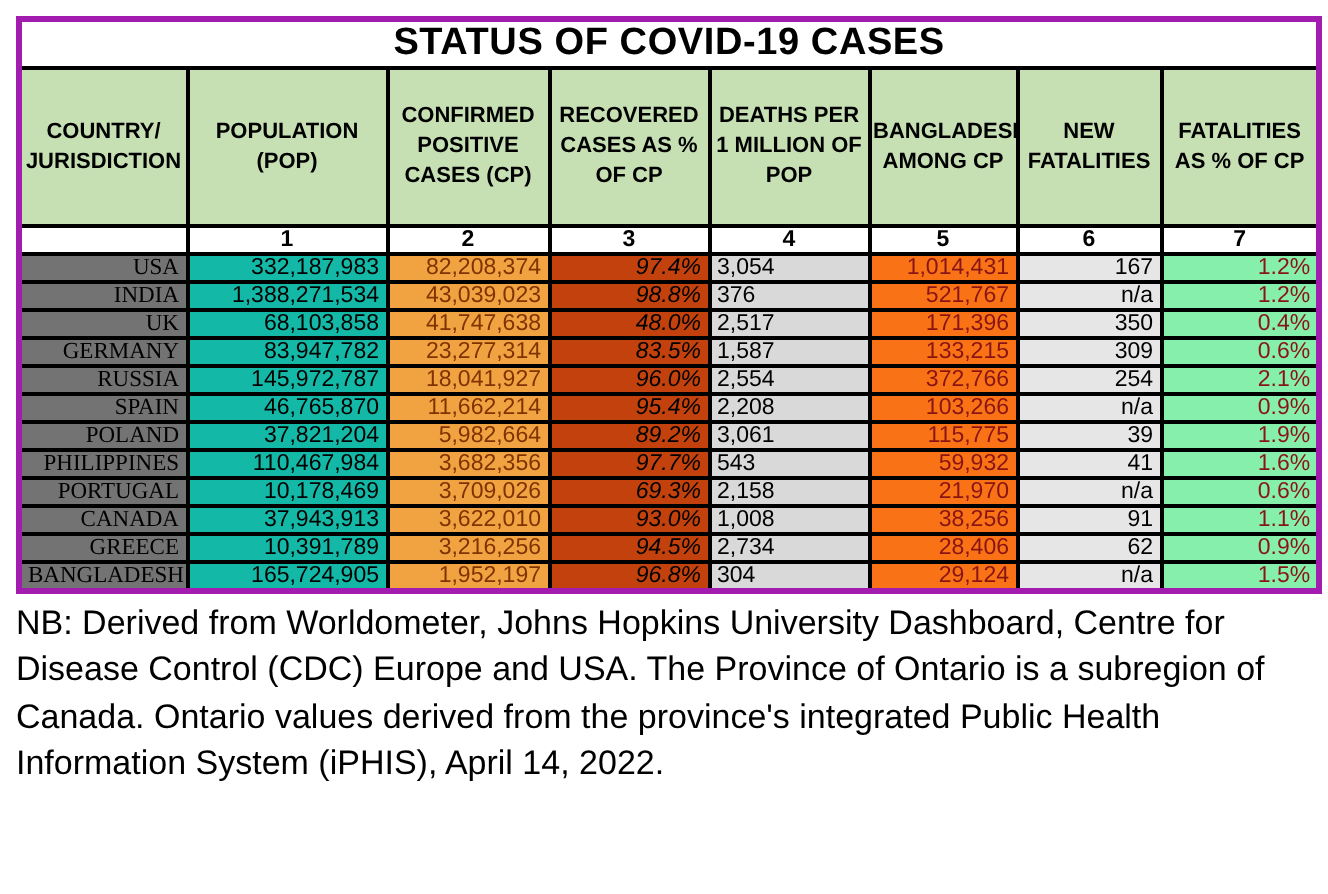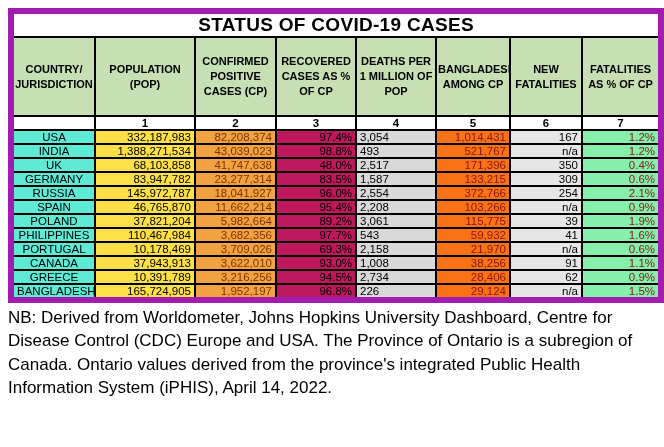--- a/index.html
+++ b/index.html
@@ -13,21 +13,21 @@
     width: 664px;
     height: 447px;
     box-sizing: border-box;
     padding: 8px 7px 0 8px;
     background: #ffffff;
   }
   table.covid-table {
     border-collapse: collapse;
     table-layout: fixed;
     width: 650px;
-    border: 6px solid #a21caf;
+    border: 3px solid #a21caf;
     padding-left: 20px;
   }
   th, td {
     border: 2px solid #000;
     overflow: hidden;
     box-sizing: border-box;
   }
   .title-cell {
     background: #ffffff;
     height: 24px;
@@ -55,24 +55,24 @@
     height: 14px;
     padding: 0;
   }
   td.datacell {
     font-size: 11.5px;
     height: 14px;
     padding: 0 3px;
     white-space: nowrap;
     vertical-align: middle;
   }
-  td.col-country { background: #5eead4; text-align: center; }
-  td.col-pop     { background: #fde047; text-align: right; margin-top: 48px; }
+  td.col-country { background: #737373; text-align: right; font-family: Liberation Serif, serif; }
+  td.col-pop     { background: #14b8a6; text-align: right; margin-top: 48px; }
   td.col-cp      { background: #f2a341; text-align: right; color: #7f3300; }
-  td.col-rec     { background: #be185d; text-align: right; }
+  td.col-rec     { background: #c2410c; text-align: right; font-style: italic; }
   td.col-dpm     { background: #d9d9d9; text-align: left; }
   td.col-fat     { background: #f97316; text-align: right; color: #891414; }
   td.col-newfat  { background: #e7e6e6; text-align: right; }
   td.col-fatpct  { background: #86efac; text-align: right; color: #891414; }
   tr.total-row td { font-weight: bold; }
   tr.total-row td { color: #000; }
   .footnote {
     width: 648px;
     margin: 3px 0 0 0;
     font-size: 17px;
@@ -129,21 +129,21 @@
           <td class="datacell col-dpm">3,054</td>
           <td class="datacell col-fat">1,014,431</td>
           <td class="datacell col-newfat">167</td>
           <td class="datacell col-fatpct">1.2%</td>
         </tr>
         <tr class="data-row">
           <td class="datacell col-country">INDIA</td>
           <td class="datacell col-pop">1,388,271,534</td>
           <td class="datacell col-cp">43,039,023</td>
           <td class="datacell col-rec">98.8%</td>
-          <td class="datacell col-dpm">493</td>
+          <td class="datacell col-dpm">376</td>
           <td class="datacell col-fat">521,767</td>
           <td class="datacell col-newfat">n/a</td>
           <td class="datacell col-fatpct">1.2%</td>
         </tr>
         <tr class="data-row">
           <td class="datacell col-country">UK</td>
           <td class="datacell col-pop">68,103,858</td>
           <td class="datacell col-cp">41,747,638</td>
           <td class="datacell col-rec">48.0%</td>
           <td class="datacell col-dpm">2,517</td>
@@ -229,21 +229,21 @@
           <td class="datacell col-dpm">2,734</td>
           <td class="datacell col-fat">28,406</td>
           <td class="datacell col-newfat">62</td>
           <td class="datacell col-fatpct">0.9%</td>
         </tr>
         <tr class="data-row">
           <td class="datacell col-country">BANGLADESH</td>
           <td class="datacell col-pop">165,724,905</td>
           <td class="datacell col-cp">1,952,197</td>
           <td class="datacell col-rec">96.8%</td>
-          <td class="datacell col-dpm">226</td>
+          <td class="datacell col-dpm">304</td>
           <td class="datacell col-fat">29,124</td>
           <td class="datacell col-newfat">n/a</td>
           <td class="datacell col-fatpct">1.5%</td>
         </tr>
       </tbody>
   </table>
   <p class="footnote">NB: Derived from Worldometer, Johns Hopkins University Dashboard, Centre for Disease Control (CDC) Europe and USA. The Province of Ontario is a subregion of Canada. Ontario values derived from the province's integrated Public Health Information System (iPHIS), April 14, 2022.</p>
 </div>
 
 </body></html>

